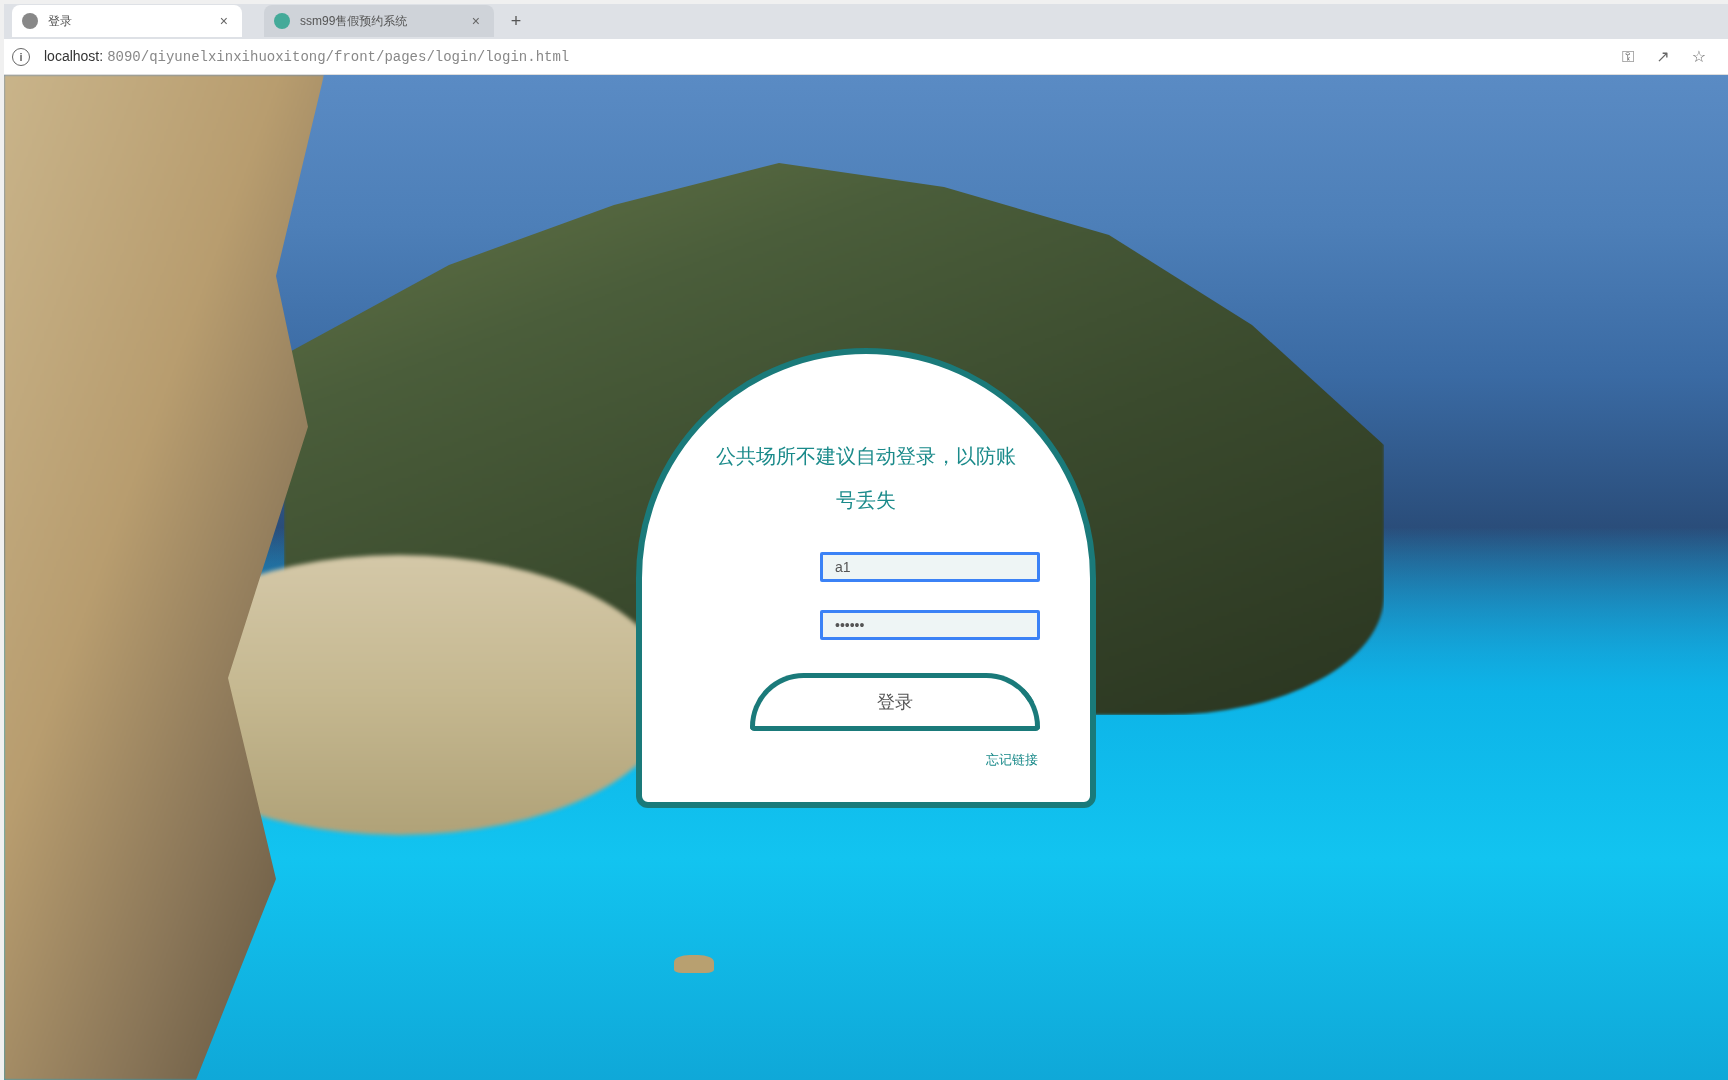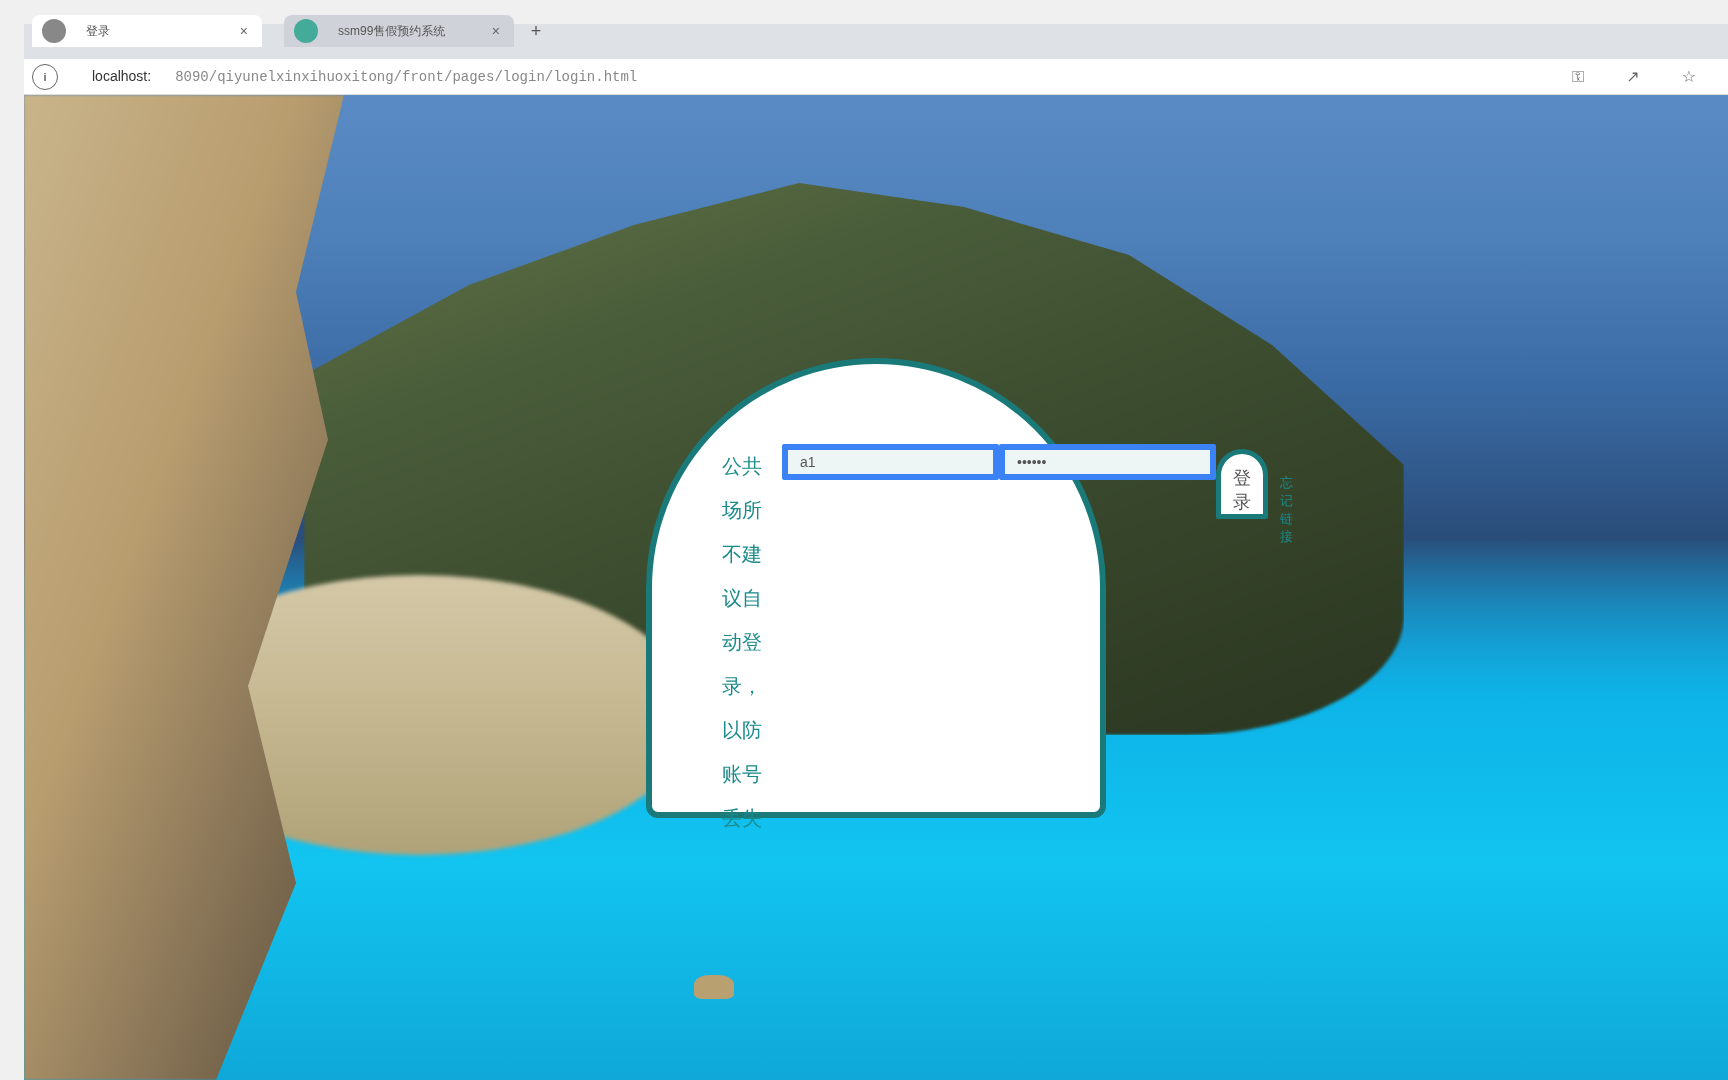--- a/index.html
+++ b/index.html
@@ -1,17 +1,17 @@
 <!DOCTYPE html>
 <html><head>
   <meta charset="utf-8">
   <style>
     * {
       margin: 0;
-      padding: 12px;
+      padding: 2px;
       box-sizing: border-box;
     }
     
     body {
       font-family: "Microsoft YaHei", Arial, sans-serif;
       width: 1728px;
       height: 1080px;
       overflow: hidden;
       background: #f0f0f0;
     }
@@ -207,36 +207,37 @@
       left: 50%;
       top: 50%;
       transform: translate(-50%, -50%);
       width: 460px;
       height: 460px;
       background: #fff;
       border: 6px solid #1a7a7a;
       border-radius: 230px 230px 12px 12px;
       padding: 80px 50px 30px;
       display: flex;
-      align-items: flex-start;
+      flex-direction: column;
+      align-items: flex-end;
     }
     
     .login-notice {
       color: #1a8a8a;
       font-size: 20px;
       text-align: center;
       line-height: 2.2;
       margin-bottom: 30px;
       padding: 0 20px;
     }
     
     .login-input {
       width: 220px;
       height: 36px;
-      border: 6px solid #3b82f6;
+      border: 3px solid #3b82f6;
       background: #eef5f5;
       padding: 0 12px;
       font-size: 14px;
       color: #555;
       margin-bottom: 28px;
       outline: none;
       border-radius: 2px;
     }
     
     .login-button {

